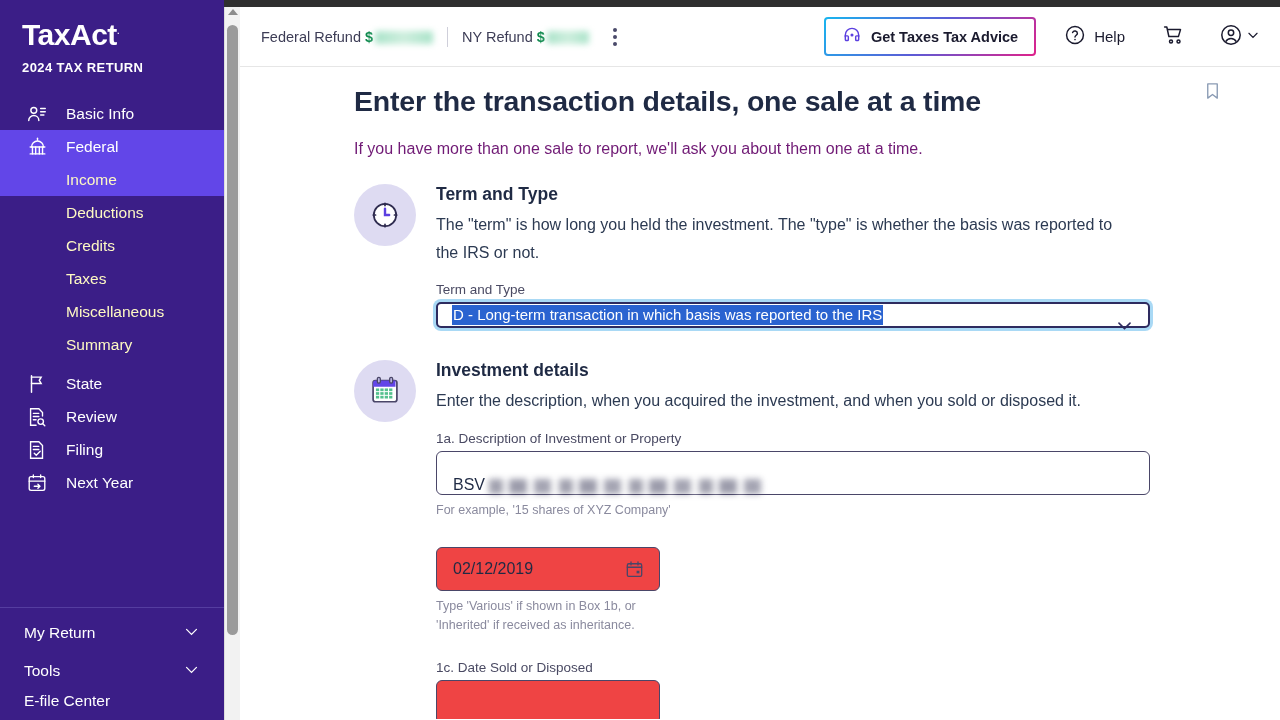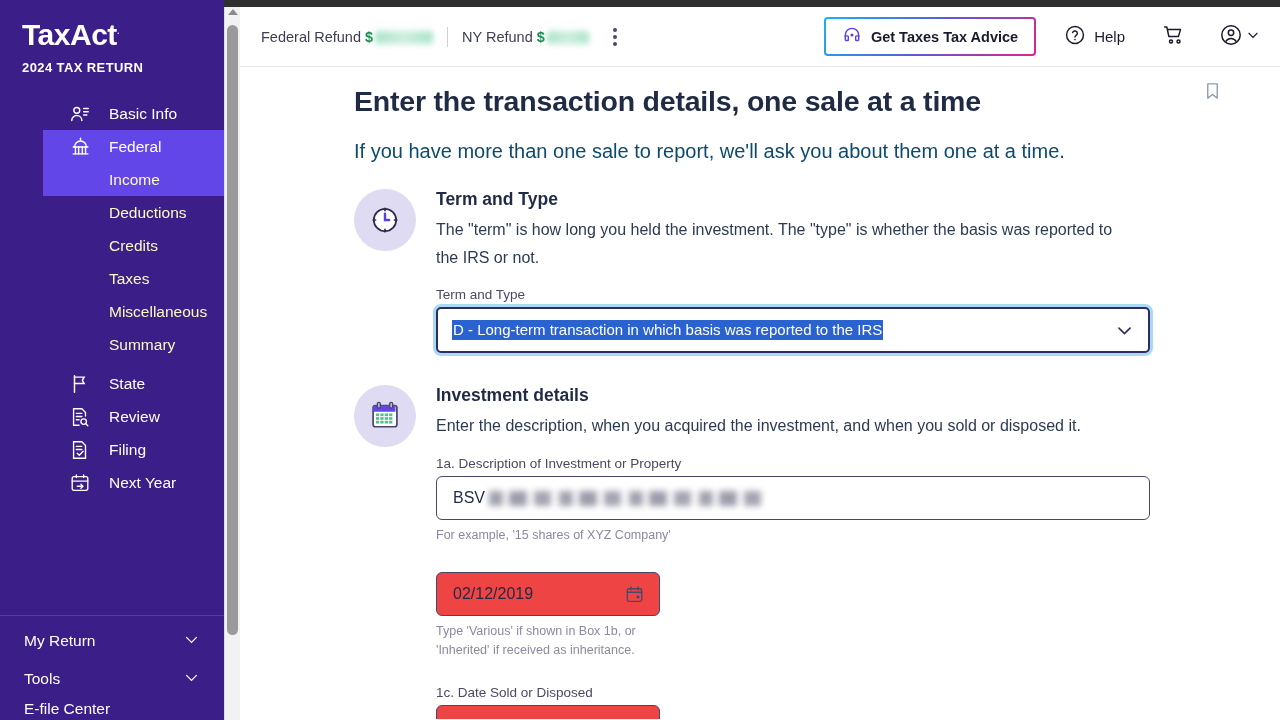--- a/index.html
+++ b/index.html
@@ -30,21 +30,21 @@
     color: #ffffff; line-height: 1;
     font-family: "Liberation Sans", sans-serif;
   }
   .logo .reg { font-size: 11px; vertical-align: super; font-weight: normal; }
   .tax-year {
     margin: 10px 0 0 22px;
     font-size: 13px; font-weight: bold; letter-spacing: 0.4px;
     color: #ffffff;
   }
 
-  .nav { margin-top: 22px; padding-left: 43px; }
+  .nav { margin-top: 22px; }
   .nav-item {
     display: flex; align-items: center;
     height: 33px; padding-left: 26px;
     font-size: 15.5px; color: #ffffff;
     cursor: pointer;
   }
   .nav-item .ico {
     width: 26px; height: 22px; margin-right: 14px;
     display: flex; align-items: center; justify-content: flex-start;
     flex: 0 0 26px;
@@ -53,21 +53,21 @@
   .nav-sub {
     display: flex; align-items: center;
     height: 33px; padding-left: 66px;
     font-size: 15.5px; color: #fef9c3; cursor: pointer;
   }
   .nav-sub.active { background: #6246e8; }
   .nav-gap { height: 6px; }
 
   .sidebar-bottom {
     position: absolute; left: 0; bottom: 0; width: 224px;
-    padding-bottom: 0;
+    padding-bottom: 8px;
   }
   .sb-divider { height: 1px; background: #553da0; margin: 0 0 6px 0; }
   .sb-row {
     display: flex; align-items: center; justify-content: space-between;
     height: 38px; padding: 0 24px 0 24px;
     font-size: 15.5px; color: #ffffff; cursor: pointer;
   }
 
   
   .scrollbar {
@@ -134,54 +134,54 @@
   }
   .page-title {
     position: relative;
     margin: 0 0 0 114px; width: 800px;
     font-size: 28.5px; font-weight: bold; color: #1f2a44;
     letter-spacing: -0.2px;
   }
   .bookmark-btn { position: absolute; right: 58px; top: 12px; cursor: pointer; }
   .page-sub {
     margin: 22px 0 0 114px; width: 820px;
-    font-size: 20px; color: #0c4a6e;
+    font-size: 16px; color: #701a75;
   }
 
   .section { position: relative; margin-left: 114px; margin-top: 26px; width: 830px; }
   .sec-icon {
     position: absolute; left: 0; top: 0;
     width: 62px; height: 62px; border-radius: 50%;
     background: #dedbf2; display: flex; align-items: center; justify-content: center;
   }
   .sec-body { margin-left: 82px; }
   .sec-title { font-size: 17.5px; font-weight: bold; color: #1f2a44; }
   .sec-desc { margin-top: 6px; font-size: 16px; color: #2c3a52; line-height: 1.78; width: 700px; }
 
   .field { margin-top: 14px; }
   .field-label { font-size: 13.5px; color: #4a4a63; margin-bottom: 5px; display:flex; align-items:center; gap:8px; }
   .field-hint { font-size: 12.5px; color: #8a8a9e; margin-top: 6px; line-height: 1.55; }
 
   .select-box {
-    position: relative; width: 714px; height: 46px;
+    position: relative; width: 714px; height: 26px;
     border: 2px solid #2e2b5f; border-radius: 5px;
     background: #ffffff; display: flex; align-items: center;
     padding: 0 14px; cursor: pointer;
     box-shadow: 0 0 0 3px #a9d9f5;
   }
   .select-val {
     font-size: 15px; color: #ffffff; background: #2a63d0;
     padding: 1px 1px 2px 1px;
   }
   .select-chevron { position: absolute; right: 14px; top: 12px; }
 
   .text-input {
     width: 714px; height: 44px;
     border: 1.6px solid #4a4668; border-radius: 6px;
-    background: #fff; display: flex; align-items: center; padding: 0 16px;
+    background: #fff; display: flex; align-items: flex-end; padding: 0 16px;
     font-size: 16px; color: #1f2a44; cursor: text;
   }
   .blur-val {
     display: inline-block; height: 15px; width: 272px; margin-left: 4px;
     background: repeating-linear-gradient(90deg,#55556e 0 14px,#ffffff 14px 20px,#4a4a66 20px 38px,#fff 38px 45px,#5a5a74 45px 62px,#fff 62px 70px);
     filter: blur(3.4px); opacity: 0.55; vertical-align: middle;
   }
 
   .date-input {
     position: relative; width: 224px; height: 44px;

